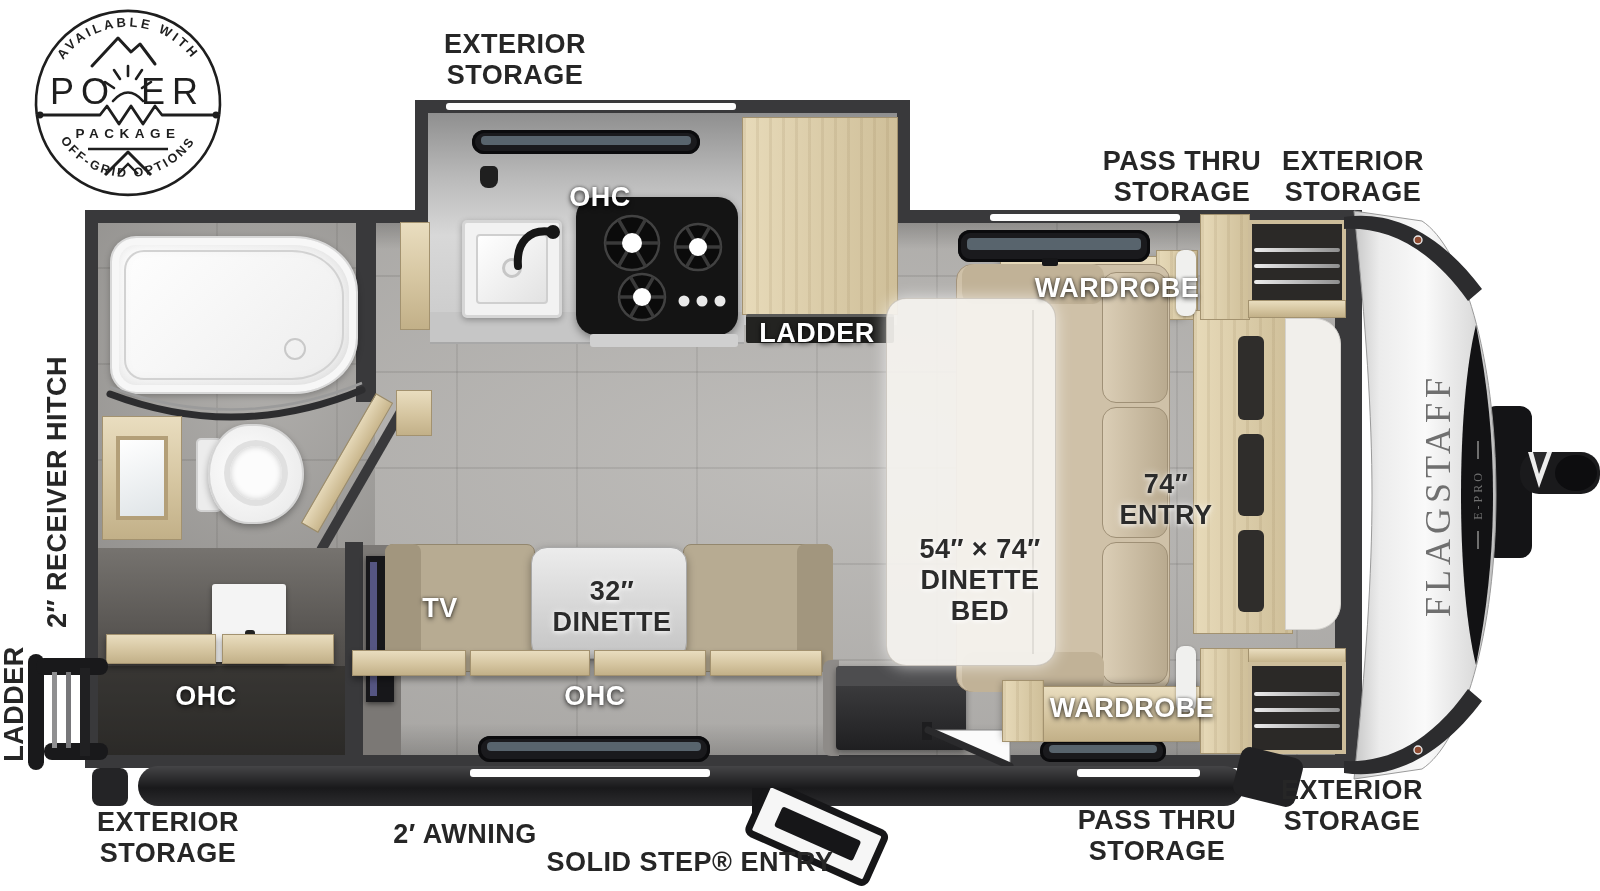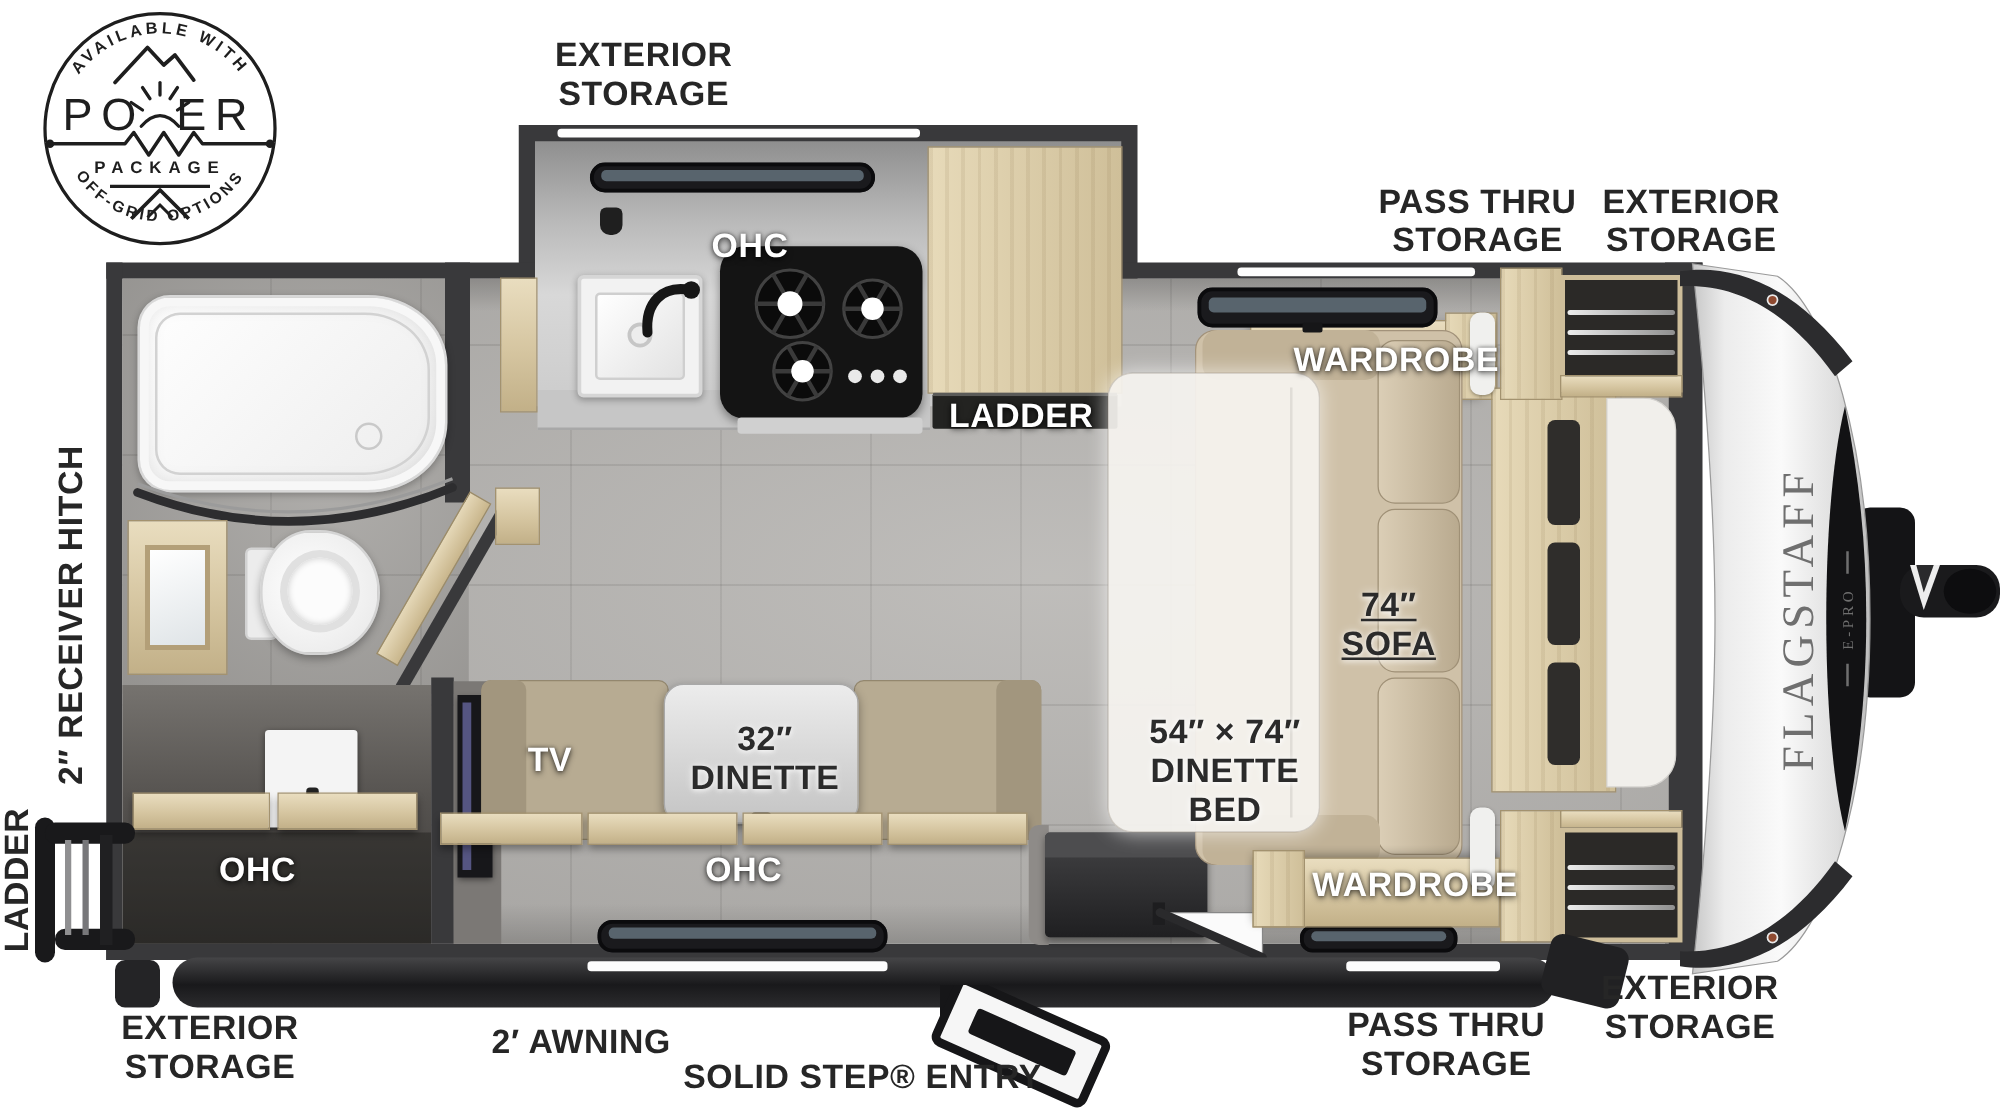--- a/index.html
+++ b/index.html
@@ -298,23 +298,23 @@
   <div class="lbl white" style="left:1117px;top:288px;">WARDROBE</div>
   <div class="lbl white" style="left:1132px;top:708px;">WARDROBE</div>
   <div class="lbl white" style="left:440px;top:608px;">TV</div>
   <div class="lbl white" style="left:595px;top:696px;">OHC</div>
   <div class="lbl white" style="left:206px;top:696px;">OHC</div>
 
   <div class="lbl onfloor" style="left:612px;top:607px;">
     <span>32″</span>
       <span>DINETTE</span>
   </div>
-  <div class="lbl onfloor" style="left:1111px;top:500px;text-decoration:underline;">
+  <div class="lbl onfloor" style="left:1166px;top:500px;">
     <span>74″</span>
-      <span>SOFA</span>
-  </div>
-  <div class="lbl onfloor" style="left:980px;top:617px;">
+      <span>ENTRY</span>
+  </div>
+  <div class="lbl onfloor" style="left:980px;top:580px;">
     <span>54″ × 74″</span>
       <span>DINETTE</span>
       <span>BED</span>
   </div>
 
 </div>
 
 </body></html>

